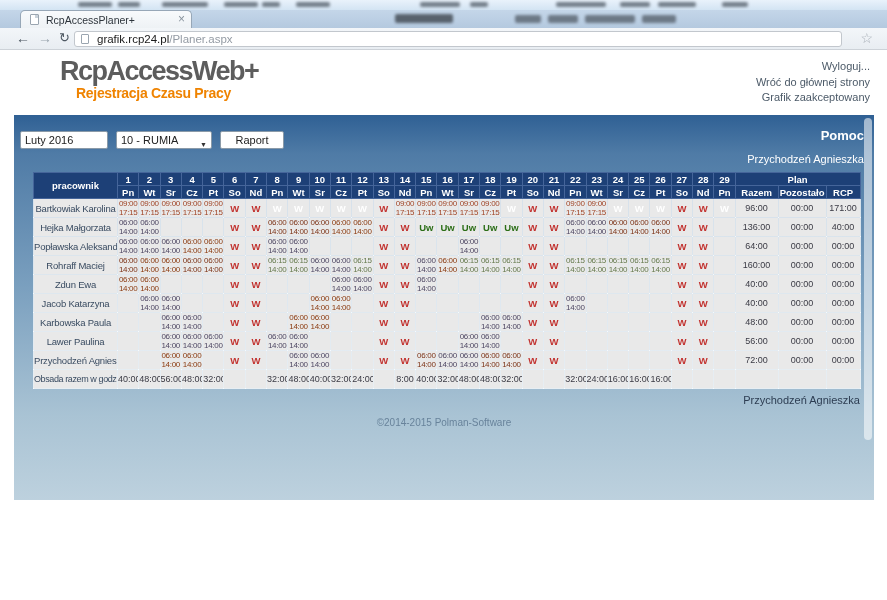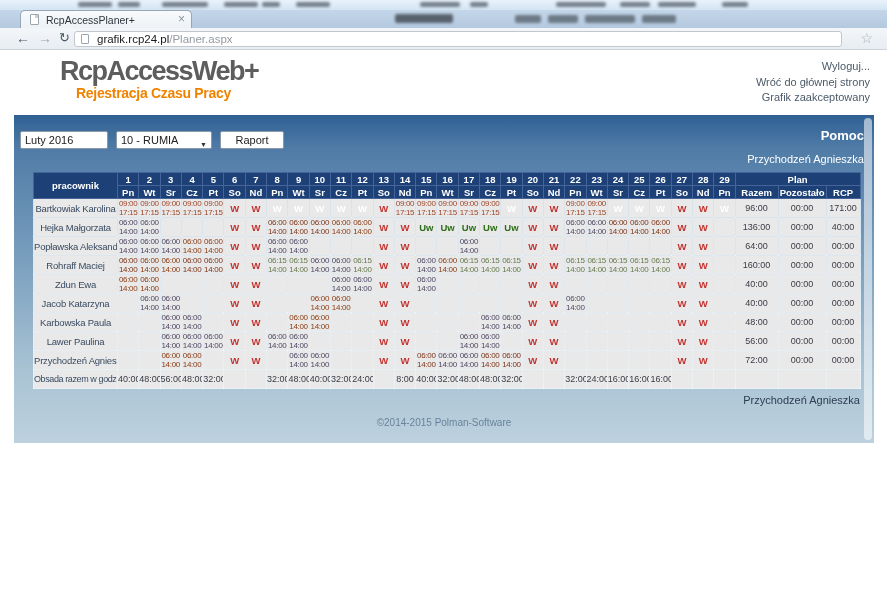--- a/index.html
+++ b/index.html
@@ -37,21 +37,21 @@
   
   .page-head { position:absolute; left:0; top:50px; width:887px; height:65px; background:#fff; }
   .logo { position:absolute; left:12px; top:6px; font-size:27px; font-weight:bold;
     color:#5d5d5d; letter-spacing:-1.5px;margin-left:48px; }
   .tagline { position:absolute; left:76px; top:35px; font-size:14px; font-weight:bold;
     color:#ef8300; letter-spacing:-0.3px; }
   .head-links { position:absolute; right:17px; top:9px; text-align:right;
     font-size:11px; color:#4c5a68; }
   .head-links div { line-height:15.5px; cursor:pointer; }
   
-  .panel { position:absolute; left:14px; top:115px; width:860px; height:328px;
+  .panel { position:absolute; left:14px; top:115px; width:860px; height:385px;
     background:linear-gradient(180deg,#2f6094 0%,#4f7ba6 10%,#7ba0bf 45%,#a9c3d4 78%,#bdd1de 100%); }
   .scroll-strip { position:absolute; right:2px; top:3px; width:8px; height:322px;
     background:rgba(255,255,255,.55); border-radius:4px; }
   .ctrl { position:absolute; background:#fff; border:1px solid #8a9aa8; border-radius:2px;
     height:18px; font-size:11px; color:#222; }
   .month-input { left:6px; top:16px; width:88px; padding:0 4px; font-family:"Liberation Sans",sans-serif; }
   .loc-select { left:102px; top:16px; width:96px; line-height:16px; padding-left:4px; }
   .loc-caret { position:absolute; right:4px; top:5px; font-size:7px; color:#333; }
   .report-btn { left:206px; top:16px; width:64px; text-align:center; line-height:16px; cursor:pointer; }
   .help { position:absolute; right:10px; top:13px; font-size:13px; font-weight:bold; color:#fff; }

